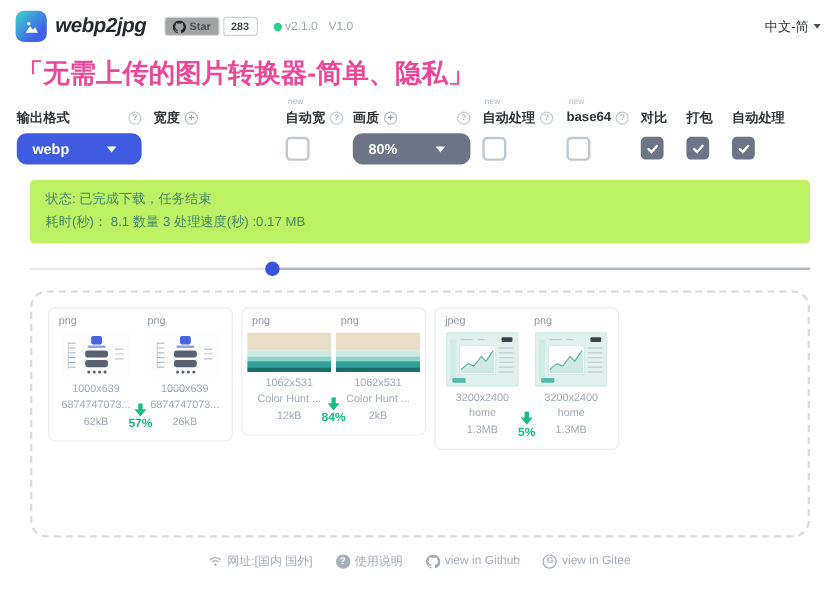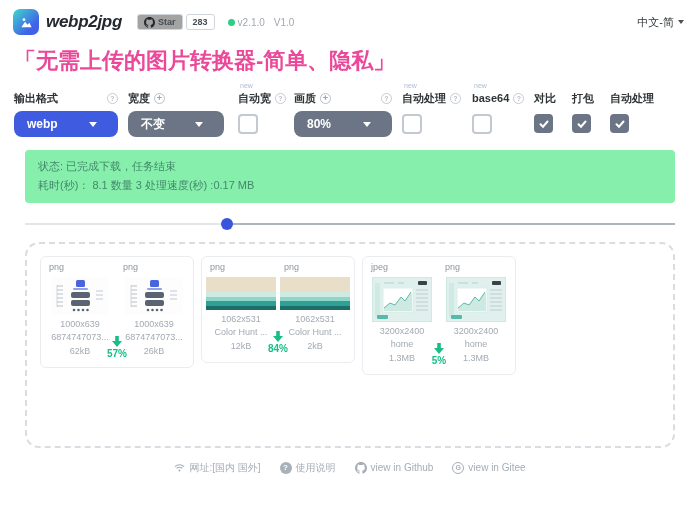--- a/index.html
+++ b/index.html
@@ -55,21 +55,21 @@
   .select.gray { background: #6b7585; }
   .caret-w { width: 0; height: 0; border-left: 4px solid transparent;
     border-right: 4px solid transparent; border-top: 5px solid #fff; }
   .checkbox { width: 20px; height: 20px; border: 2px solid #c3c9d1; border-radius: 4px;
     margin-top: 8px; background: #fff; display: flex; align-items: center;
     justify-content: center; cursor: pointer; }
   .checkbox svg { display: none; }
   .checkbox.checked { background: #6b7585; border-color: #6b7585; width: 19px; height: 19px; }
   .checkbox.checked svg { display: block; }
   
-  .status { margin: 13px 25px 0; background: #86efac; border-radius: 4px;
+  .status { margin: 13px 25px 0; background: #bef264; border-radius: 4px;
     padding: 7px 13px; font-size: 11px; color: #43886a; line-height: 1.75; }
   
   .slider { position: relative; margin: 15px 25px 0; height: 12px; }
   .track-l { position: absolute; top: 5px; left: 0; width: 31%; height: 2px; background: #e4e7ea; }
   .track-r { position: absolute; top: 5px; left: 31%; right: 0; height: 2px; background: #aeb5bf; }
   .handle { position: absolute; top: 0; width: 12px; height: 12px; margin-left: -6px;
     border-radius: 50%; background: #3a55dd; cursor: pointer; }
   
   .dropzone { margin: 12px 25px 0; height: 206px; border: 2px dashed #d9dde2;
     border-radius: 14px; padding: 12px 6px; display: flex; align-items: flex-start; }
@@ -136,24 +136,20 @@
     <div class="select blue">
       <span>webp</span>
       <i class="caret-w"></i>
     </div>
   </div>
   <div class="ctrl c2">
     <div class="lbl">
         <span>宽度</span>
         <span class="plusicon">+</span>
       </div>
-    <div class="select gray">
-      <span>不变</span>
-      <i class="caret-w"></i>
-    </div>
   </div>
   <div class="ctrl c3">
     <span class="newtag">new</span>
     <div class="lbl">
         <span>自动宽</span>
         <span class="help">?</span>
       </div>
     <div class="checkbox">
       
     </div>

